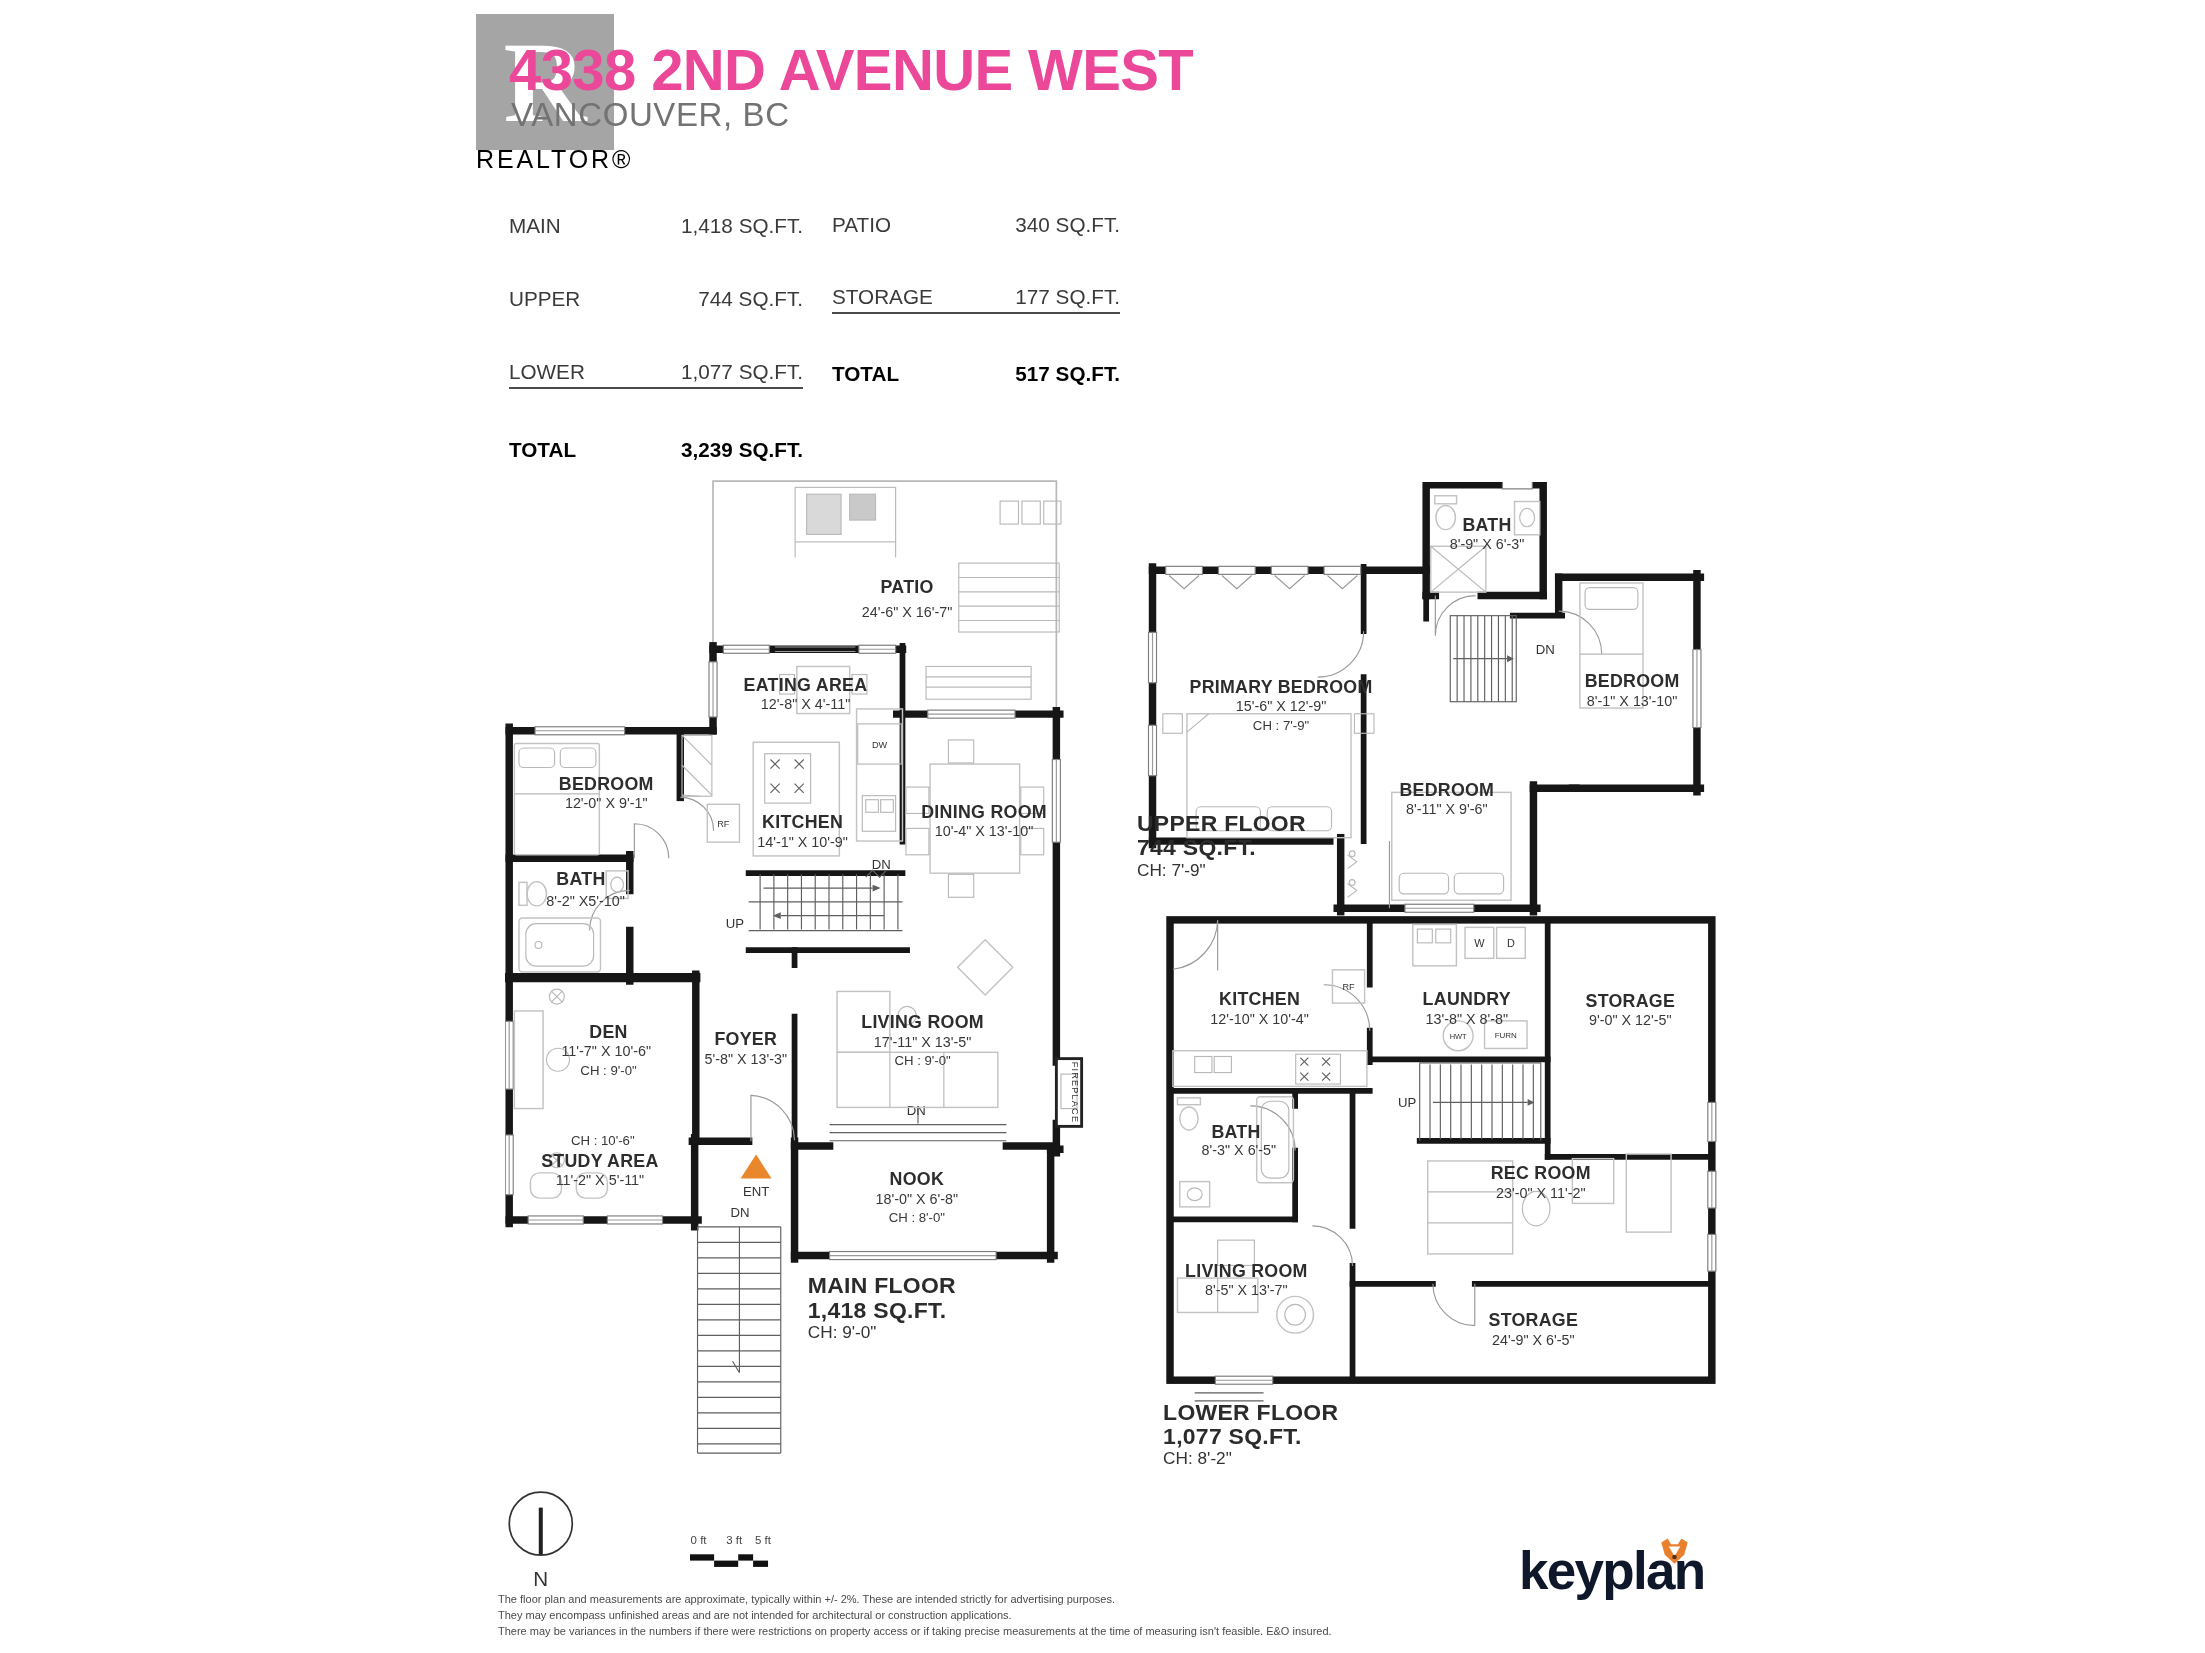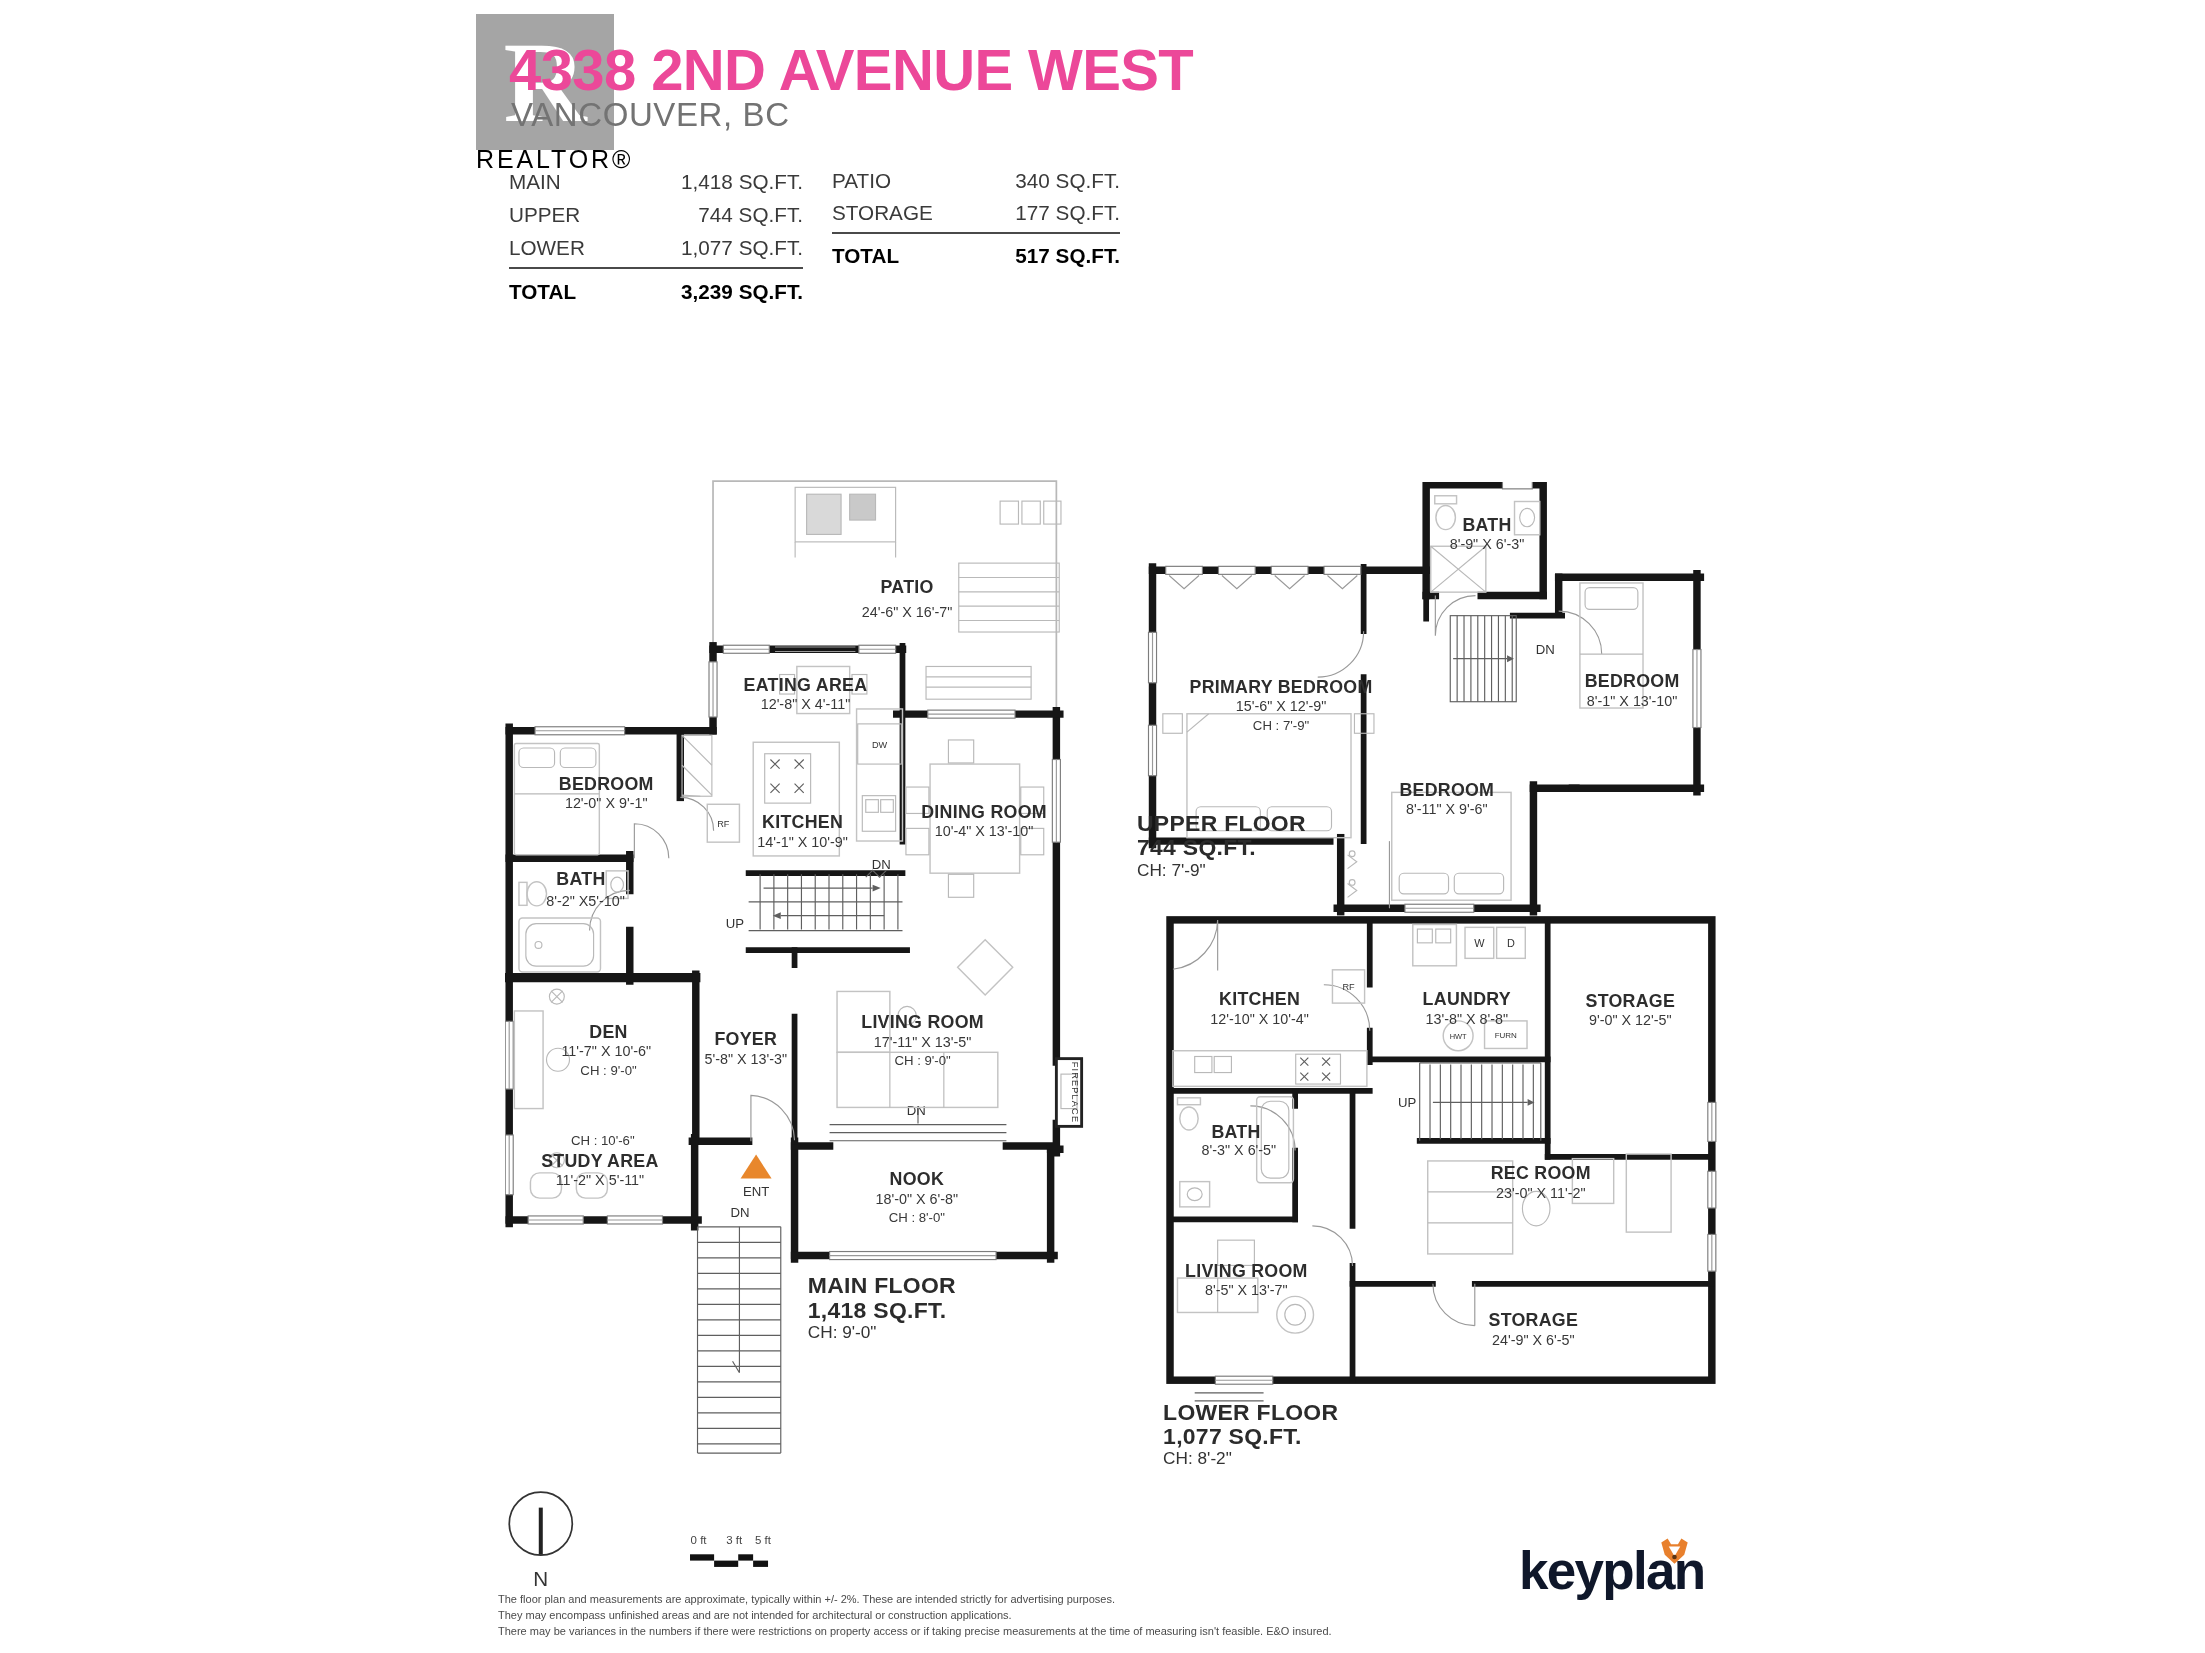--- a/index.html
+++ b/index.html
@@ -5,21 +5,21 @@
   html,body{margin:0;padding:0;background:#fff;}
   body{width:2205px;height:1654px;position:relative;font-family:"Liberation Sans",sans-serif;}
   .abs{position:absolute;}
   
   #realtor-box{left:476px;top:14.4px;width:138px;height:136px;background:#a5a5a5;display:flex;align-items:center;justify-content:center;}
   #realtor-box span{color:#fff;font-family:"Liberation Serif",serif;font-weight:700;font-size:115px;line-height:1;}
   #realtor-word{left:476px;top:145px;width:149px;font-size:25px;letter-spacing:2.9px;color:#000000;font-weight:500;}
   #page-title{left:509px;top:36px;font-size:58px;font-weight:700;letter-spacing:-0.6px;color:#ec4899;}
   #page-subtitle{left:511px;top:96px;font-size:33px;font-weight:400;color:#737373;letter-spacing:0.6px;}
   .area-table{top:165px;color:#3a3a3a;font-size:20.7px;}
-  .area-table .row{display:flex;justify-content:space-between;align-items:center;}
+  .area-table .row{display:flex;justify-content:space-between;align-items:flex-end;margin-top:40px;}
   #table-left{left:509px;width:294px;}
   #table-left .row{height:33px;}
   #table-right{left:832px;width:288px;}
   #table-right .row{height:32px;}
   .area-table .rule{border-top:2.3px solid #4a4a4a;margin:3.4px 0 5.7px 0;}
   .area-table .total{font-weight:700;color:#000000;}
   
   svg text{font-family:"Liberation Sans",sans-serif;}
   .rn{font-size:31px;font-weight:600;fill:#2d2d2d;text-anchor:middle;letter-spacing:.5px;}
   .rd{font-size:25px;fill:#383838;text-anchor:middle;}

